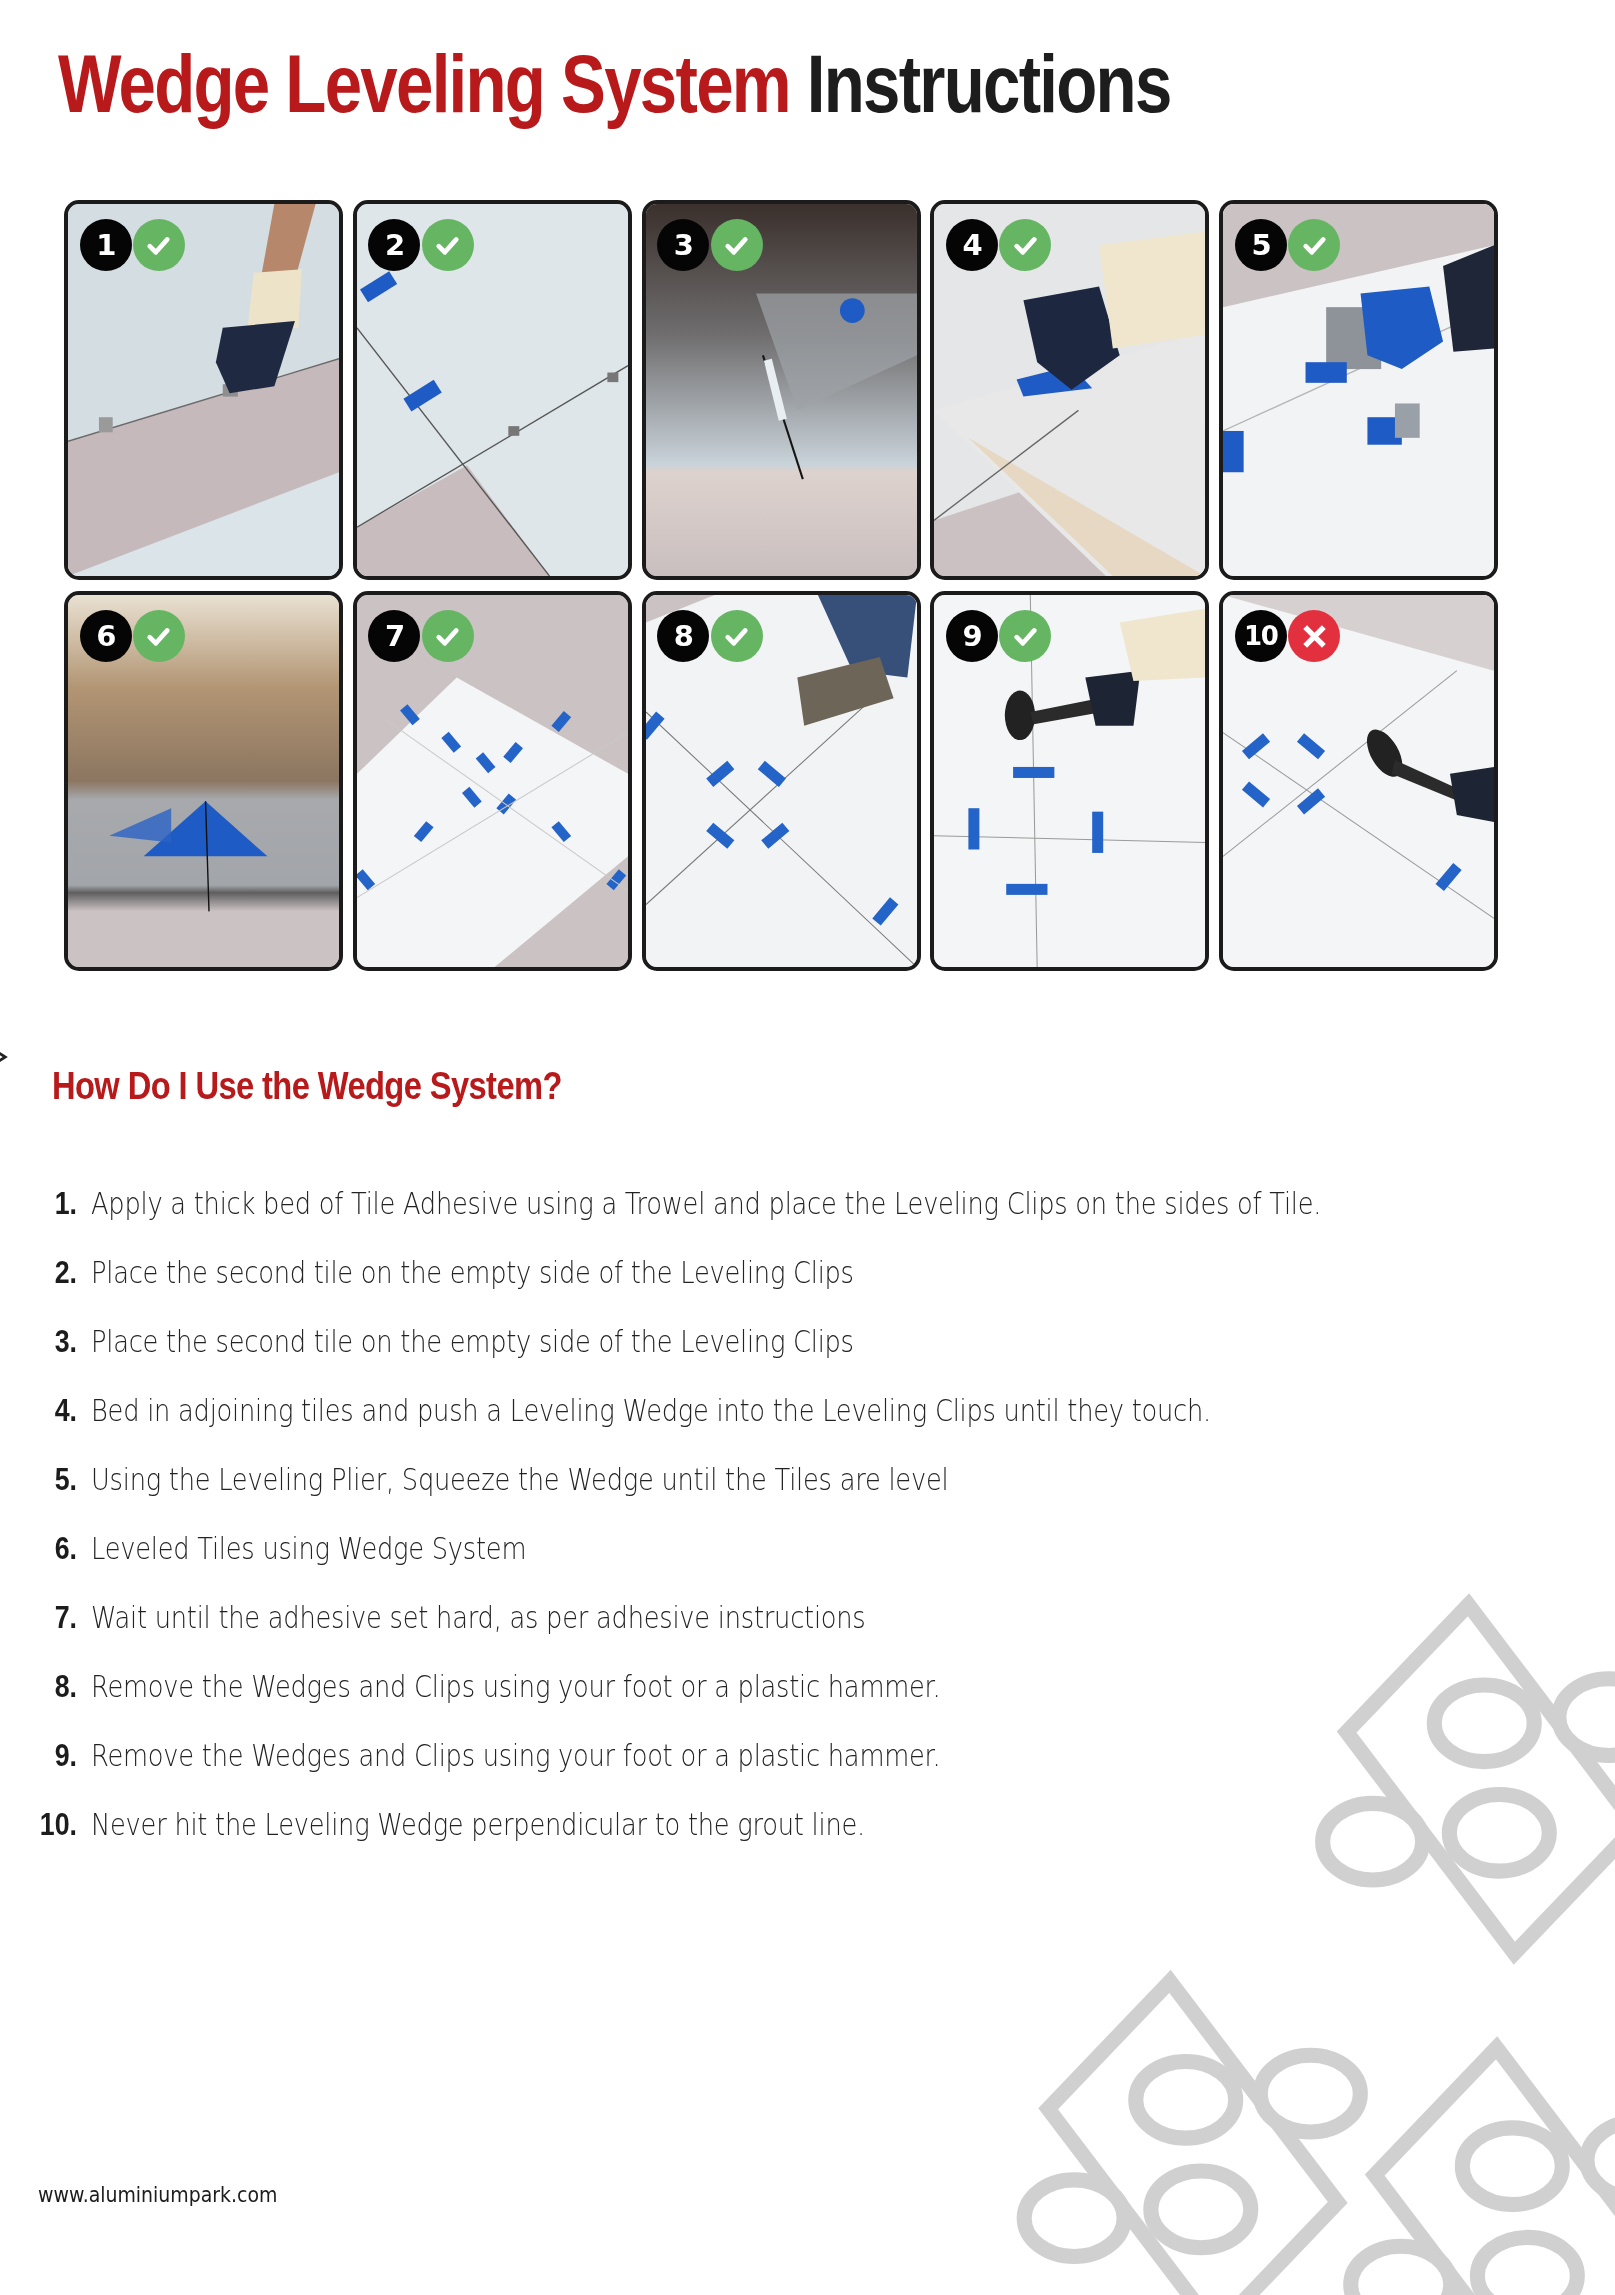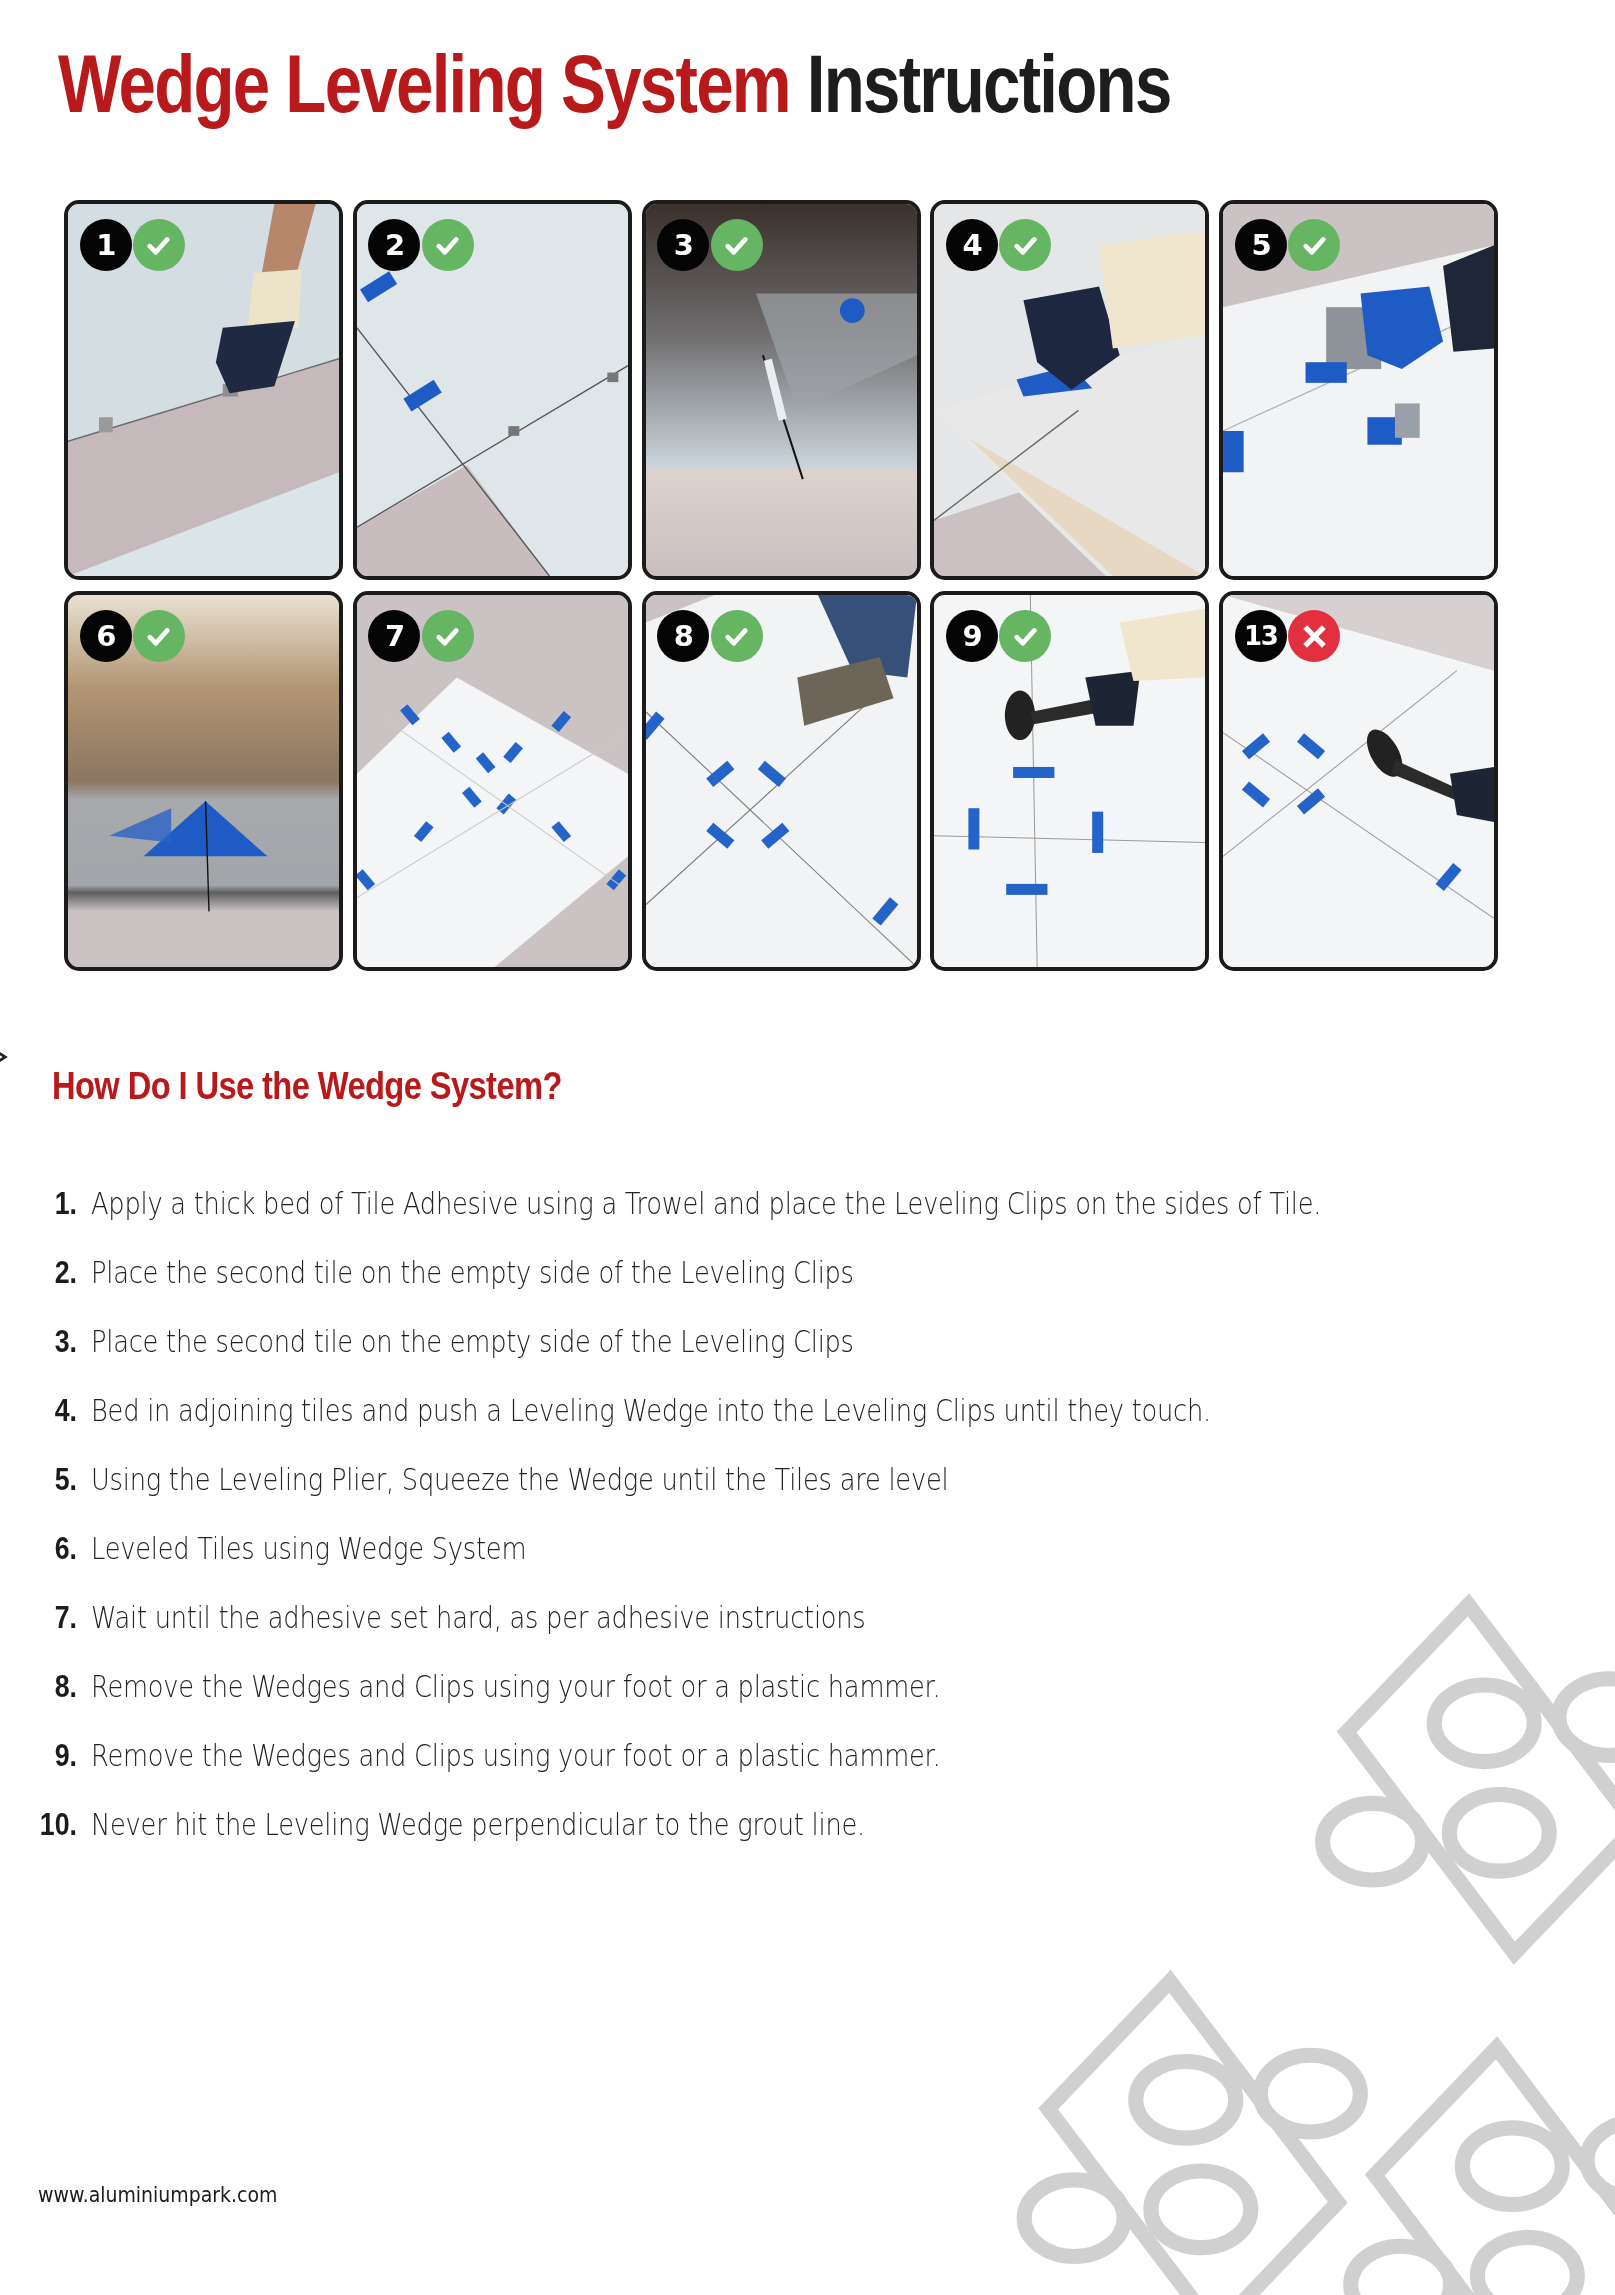--- a/index.html
+++ b/index.html
@@ -292,21 +292,21 @@
         <rect x="120" y="200" width="16" height="40" transform="rotate(-50 128 220)"></rect>
         <rect x="40" y="270" width="16" height="40" transform="rotate(-50 48 290)"></rect>
         <rect x="120" y="280" width="16" height="40" transform="rotate(50 128 300)"></rect>
         <rect x="320" y="390" width="16" height="40" transform="rotate(40 328 410)"></rect>
       </g>
       <ellipse cx="235" cy="230" rx="20" ry="38" fill="#222" transform="rotate(-30 235 230)"></ellipse>
       <path d="M250,240 L360,290 L355,305 L245,260 Z" fill="#2b2b2b"></path>
       <path d="M330,260 L394,250 L394,330 L340,320 Z" fill="#1d2433"></path>
     </svg>
     <div class="badges">
-      <div class="num" style="font-size:26px;">13</div>
+      <div class="num" style="font-size:26px;">10</div>
       <div class="status bad">
           <svg viewBox="0 0 40 40">
             <path d="M9 9 L31 31 M31 9 L9 31" fill="none" stroke="#fff" stroke-width="8" stroke-linecap="square"></path>
           </svg>
         </div>
     </div>
   </div>
 </div>
 
 <svg class="chevron" viewBox="0 0 26 26">

